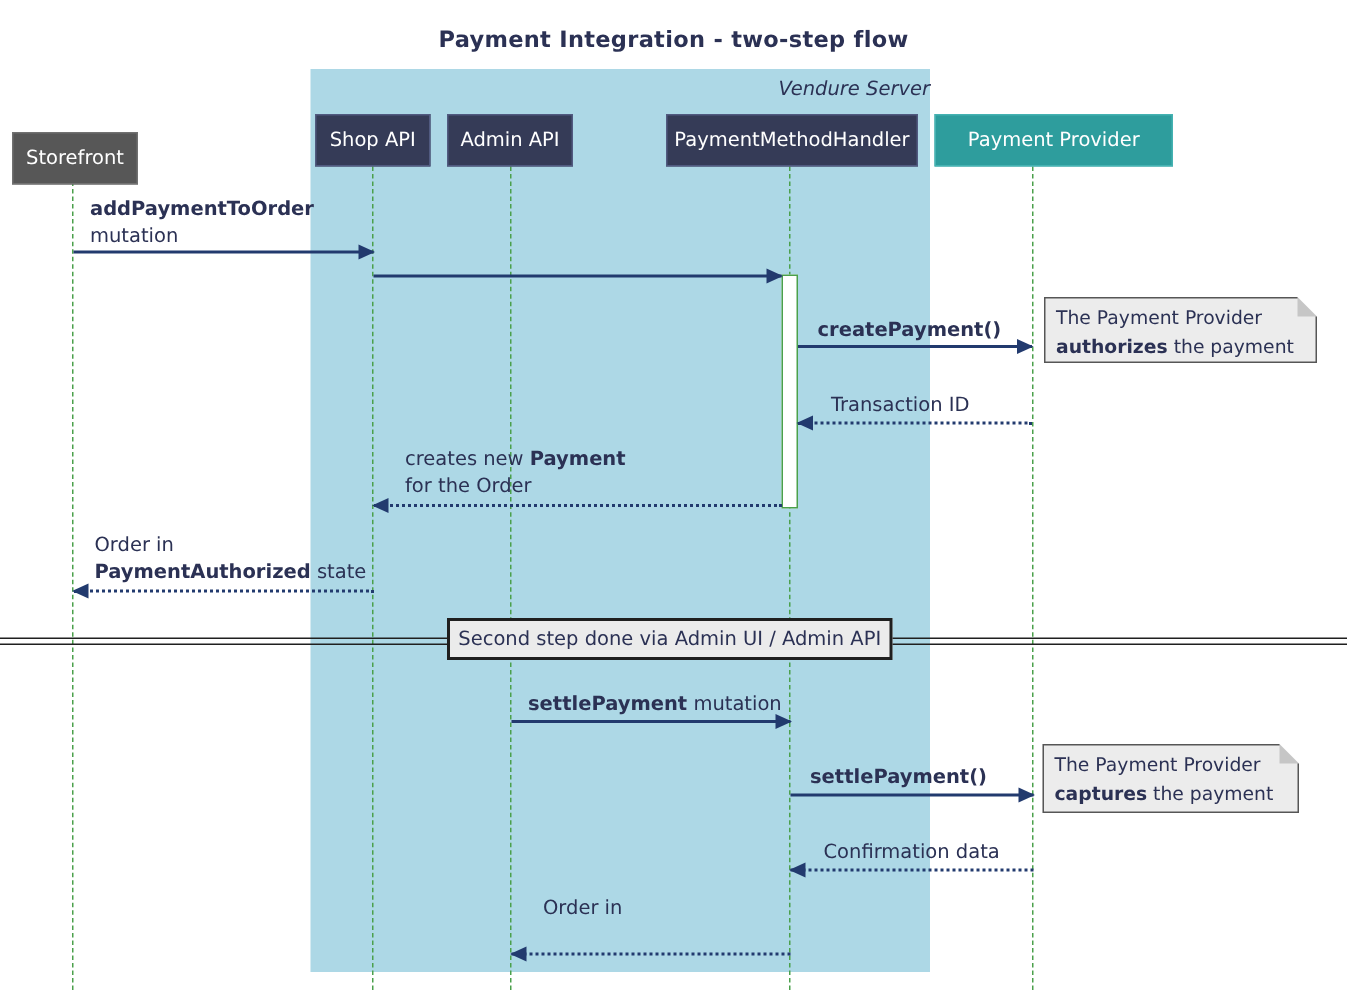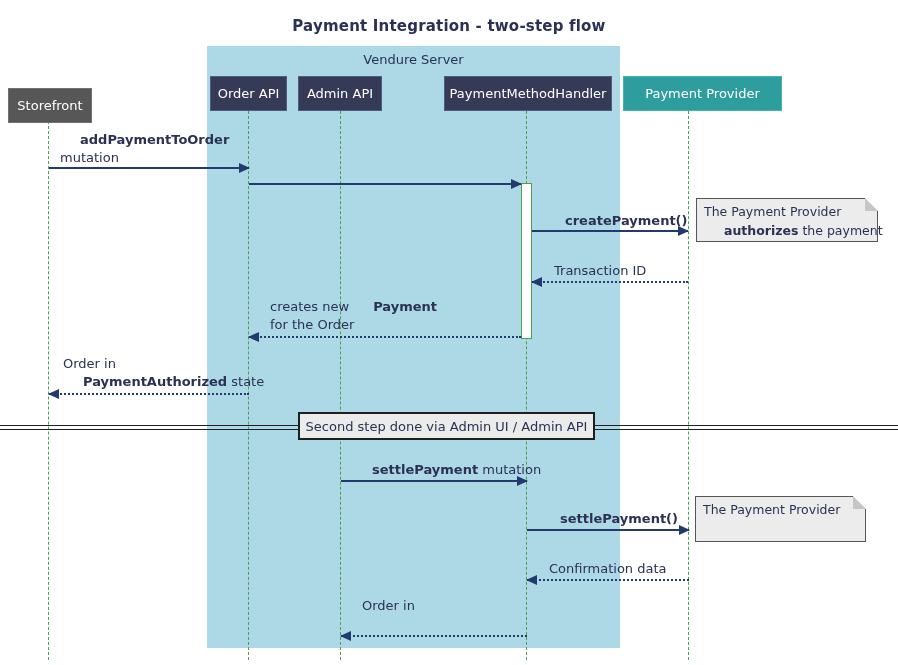--- a/index.html
+++ b/index.html
@@ -26,21 +26,21 @@
   }
   .title{
     position:absolute;left:0;top:17px;width:898px;text-align:center;
     font-size:15px;font-weight:bold;letter-spacing:.2px;
   }
   .frame{
     position:absolute;left:207px;top:46px;width:413px;height:602px;
     background:var(--frame-bg);z-index:0;
   }
   .frame-label{
-    position:absolute;left:0;top:6px;width:100%;text-align:center;font-size:13px;
+    position:absolute;left:0;top:6px;width:100%;text-align:right;font-size:13px;font-style:italic;
   }
   .lifeline{
     position:absolute;top:111px;height:549px;width:0;
     border-left:1px dashed var(--lifeline);z-index:1;
   }
   .participant{
     position:absolute;top:76px;height:35px;z-index:2;
     display:flex;align-items:center;justify-content:center;
     font-size:13px;color:#ffffff;box-sizing:border-box;
     background:var(--participant-bg);border:1.5px solid var(--participant-border);
@@ -52,21 +52,21 @@
     background:#ffffff;border:1px solid var(--lifeline);z-index:2;box-sizing:content-box;
   }
   .arrow{position:absolute;height:0;border-top:2px solid var(--line);z-index:3;}
   .arrow.dotted{border-top-style:dotted;}
   .head{position:absolute;width:0;height:0;border-style:solid;}
   .head.r{top:-6px;right:-1px;border-width:5px 0 5px 11px;border-color:transparent transparent transparent var(--line);}
   .head.l{top:-6px;left:-1px;border-width:5px 11px 5px 0;border-color:transparent var(--line) transparent transparent;}
   .mlabel{
     position:absolute;font-size:13px;line-height:18px;white-space:nowrap;z-index:3;color:var(--text);
   }
-  .b{font-weight:bold;margin-left:20px;}
+  .b{font-weight:bold;}
   .note{
     position:absolute;background:var(--note-bg);border:1px solid var(--note-border);
     z-index:4;font-size:12.5px;line-height:19px;padding:3px 7px;box-sizing:border-box;white-space:nowrap;
   }
   .note .fold{
     content:"";position:absolute;top:-1px;right:-1px;width:0;height:0;
     border-style:solid;border-width:0 13px 13px 0;
     border-color:#ffffff #ffffff #c6c6c6 #c6c6c6;
   }
   .divider-line{
@@ -93,21 +93,21 @@
   <div class="lifeline" style="left:48px"></div>
   <div class="lifeline" style="left:248px"></div>
   <div class="lifeline" style="left:340px"></div>
   <div class="lifeline" style="left:526px"></div>
   <div class="lifeline" style="left:688px"></div>
 
   <div class="participant storefront" style="left:8px;width:84px">
     <span>Storefront</span>
   </div>
   <div class="participant" style="left:210px;width:77px">
-    <span>Order API</span>
+    <span>Shop API</span>
   </div>
   <div class="participant" style="left:298px;width:84px">
     <span>Admin API</span>
   </div>
   <div class="participant" style="left:444px;width:168px">
     <span>PaymentMethodHandler</span>
   </div>
   <div class="participant provider" style="left:623px;width:159px">
     <span>Payment Provider</span>
   </div>
@@ -177,20 +177,21 @@
   <div class="mlabel" style="left:540px;top:510px">
     <span class="b">settlePayment()</span>
   </div>
   <div class="arrow" style="left:527px;top:529px;width:162px">
       <span class="head r"></span>
     </div>
 
   <div class="note" style="left:695px;top:496px;width:171px;height:46px">
     <span class="fold"></span>
     <div><span>The Payment Provider</span></div>
+    <div><span class="b">captures</span><span> the payment</span></div>
   </div>
 
   <div class="mlabel" style="left:549px;top:560px">
     <span>Confirmation data</span>
   </div>
   <div class="arrow dotted" style="left:527px;top:579px;width:162px">
       <span class="head l"></span>
     </div>
 
   <div class="mlabel" style="left:362px;top:597px">

